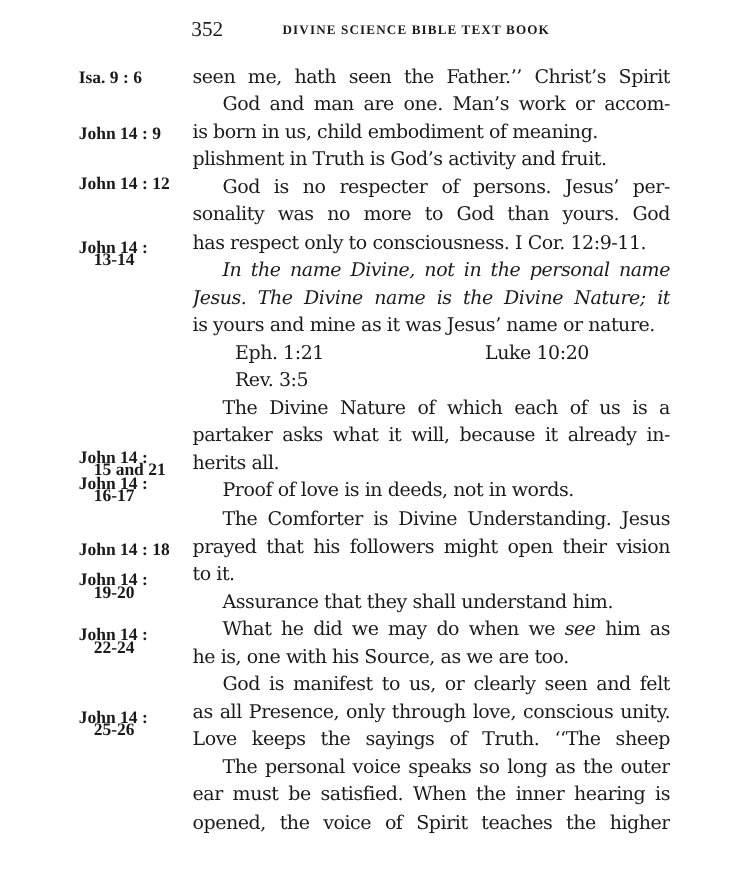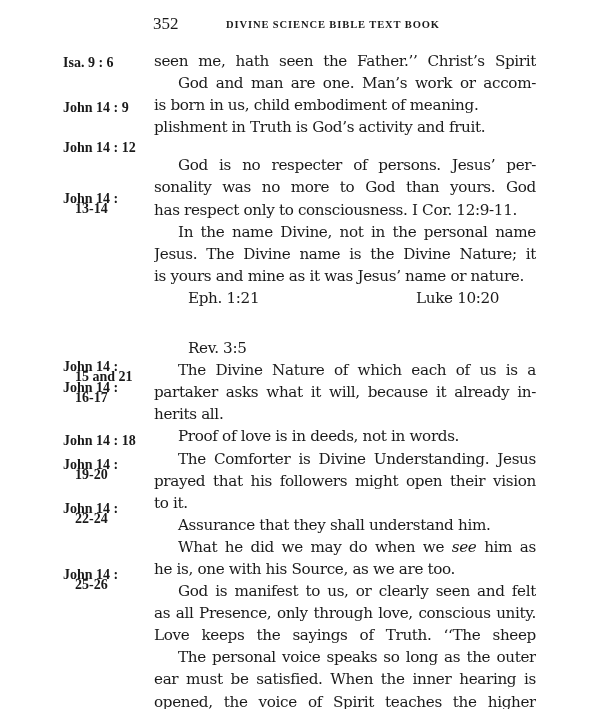--- a/index.html
+++ b/index.html
@@ -8,21 +8,21 @@
   .header { position: absolute; top: 14px; left: 153px; width: 400px; height: 22px;
             font-family: "DejaVu Serif", serif; }
   .page-number { position: absolute; left: 0; top: 0; font-size: 17px; font-family: "Liberation Serif", serif; }
   .running-head { position: absolute; left: 73px; top: 5px; font-size: 10.5px; letter-spacing: 0.9px;
                   font-family: "Liberation Serif", serif; font-weight: bold; font-variant: small-caps; }
   .body-text { position: absolute; left: 154px; top: 50px; width: 382px;
                font-family: "DejaVu Serif", serif; font-size: 15.2px; line-height: 22.1px; letter-spacing: -0.35px; }
   .line { display: block; white-space: nowrap; text-align: justify; text-align-last: justify; height: 22.1px; }
   .line.last { text-align-last: left; }
   .line.indent { padding-left: 24px; }
-  .refs { display: grid; grid-template-columns: 200px 180px; padding-left: 34px; gap: 28px; }
+  .refs { display: grid; grid-template-columns: 200px 180px; padding-left: 34px; }
   .refs span { display: block; height: 22.1px; white-space: nowrap; }
   .margin-note { position: absolute; left: 63px; width: 80px; font-family: Liberation Serif, serif;
                  font-weight: bold; font-size: 14px; line-height: 10px; color: #1a1a1a; }
   .margin-note .sub { display: block; padding-left: 12px; }
   em { font-style: italic; margin-top: 42px; }
 </style>
 </head>
 <body>
 
 <div class="page">
@@ -67,25 +67,25 @@
   <div class="margin-note" style="top:570px">
     <span>John 14 :</span>
     <span class="sub">25-26</span>
   </div>
 
   <div class="body-text">
     <span class="line" style="white-space: normal; overflow: hidden;">seen me, hath seen the Father.’’  Christ’s Spirit</span>
     <span class="line indent" style="white-space: normal; overflow: hidden;">God and man are one.  Man’s work or accom-</span>
     <span class="line last">is born in us, child embodiment of meaning.</span>
     <span class="line last">plishment in Truth is God’s activity and fruit.</span>
-    <span class="line indent" style="white-space: normal; overflow: hidden; margin-top: 16px;">God is no respecter of persons.  Jesus’ per-</span>
+    <span class="line indent" style="white-space: normal; overflow: hidden;">God is no respecter of persons.  Jesus’ per-</span>
     <span class="line" style="white-space: normal; overflow: hidden;">sonality was no more to God than yours.  God</span>
     <span class="line last">has respect only to consciousness.  I Cor. 12:9-11.</span>
-    <span class="line indent" style="white-space: normal; overflow: hidden;">In the name Divine, not in the personal name</span>
-    <span class="line" style="white-space: normal; overflow: hidden;">Jesus.  The Divine name is the Divine Nature; it</span>
+    <span class="line indent" style="white-space: normal; overflow: hidden; font-style: italic;">In the name Divine, not in the personal name</span>
+    <span class="line" style="white-space: normal; overflow: hidden; font-style: italic;">Jesus.  The Divine name is the Divine Nature; it</span>
     <span class="line last">is yours and mine as it was Jesus’ name or nature.</span>
 
     <div class="refs">
       <span>Eph. 1:21</span>
       <span>Luke 10:20</span>
       <span>Rev. 3:5</span>
     </div>
 
     <span class="line indent" style="white-space: normal; overflow: hidden;">The Divine Nature of which each of us is a</span>
     <span class="line" style="white-space: normal; overflow: hidden;">partaker asks what it will, because it already in-</span>

